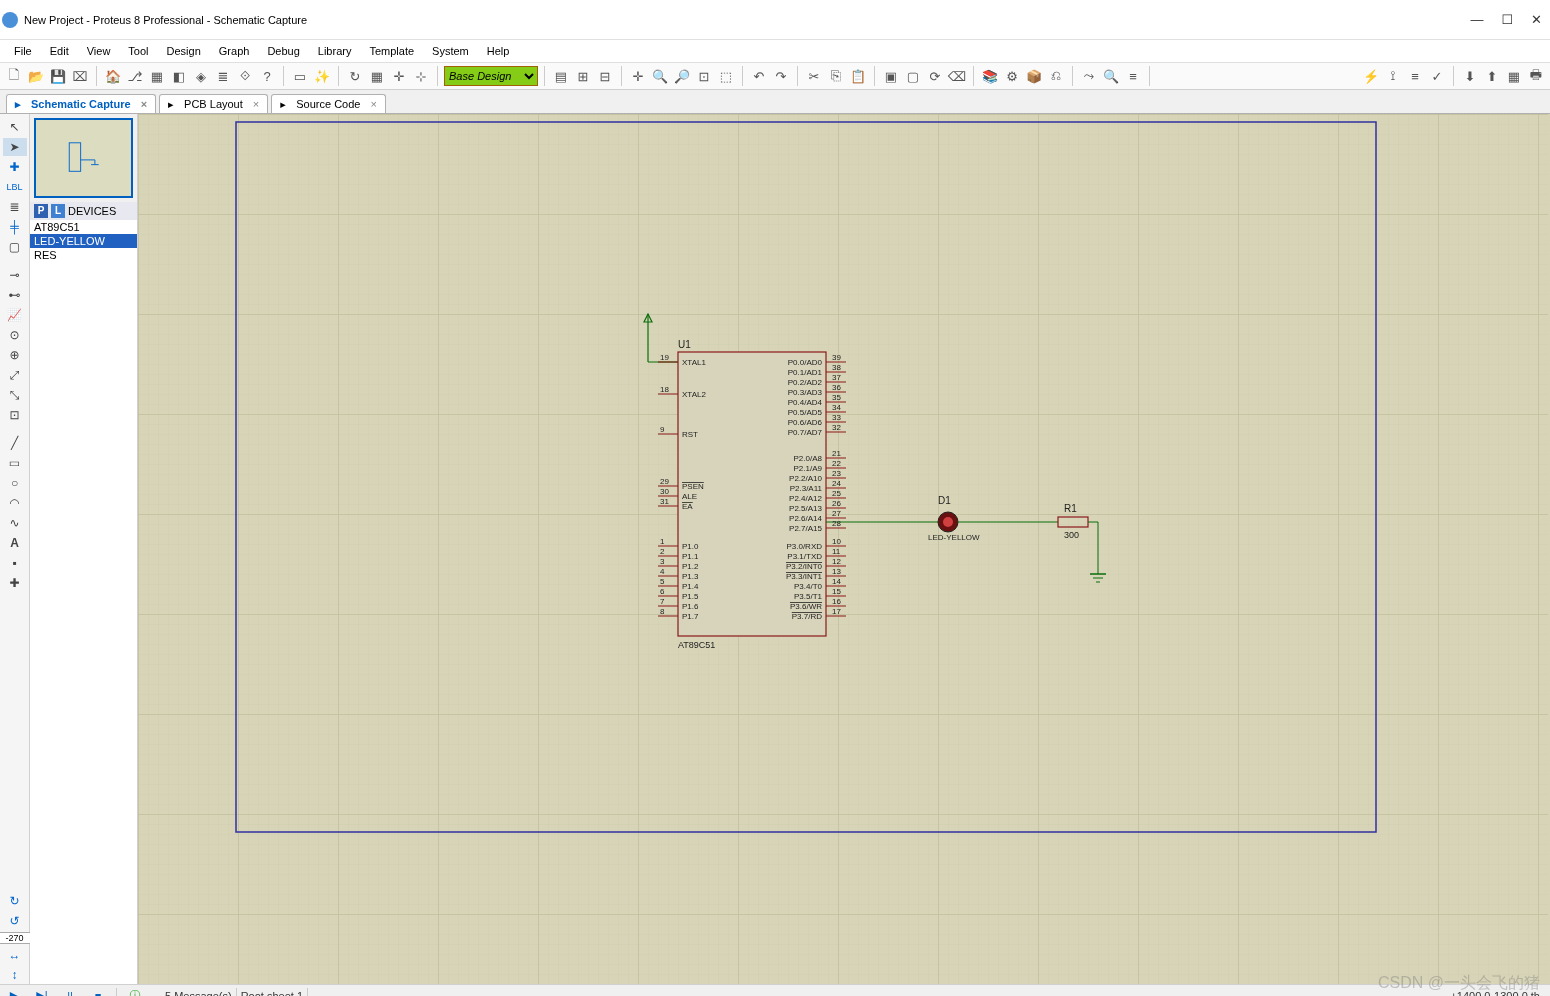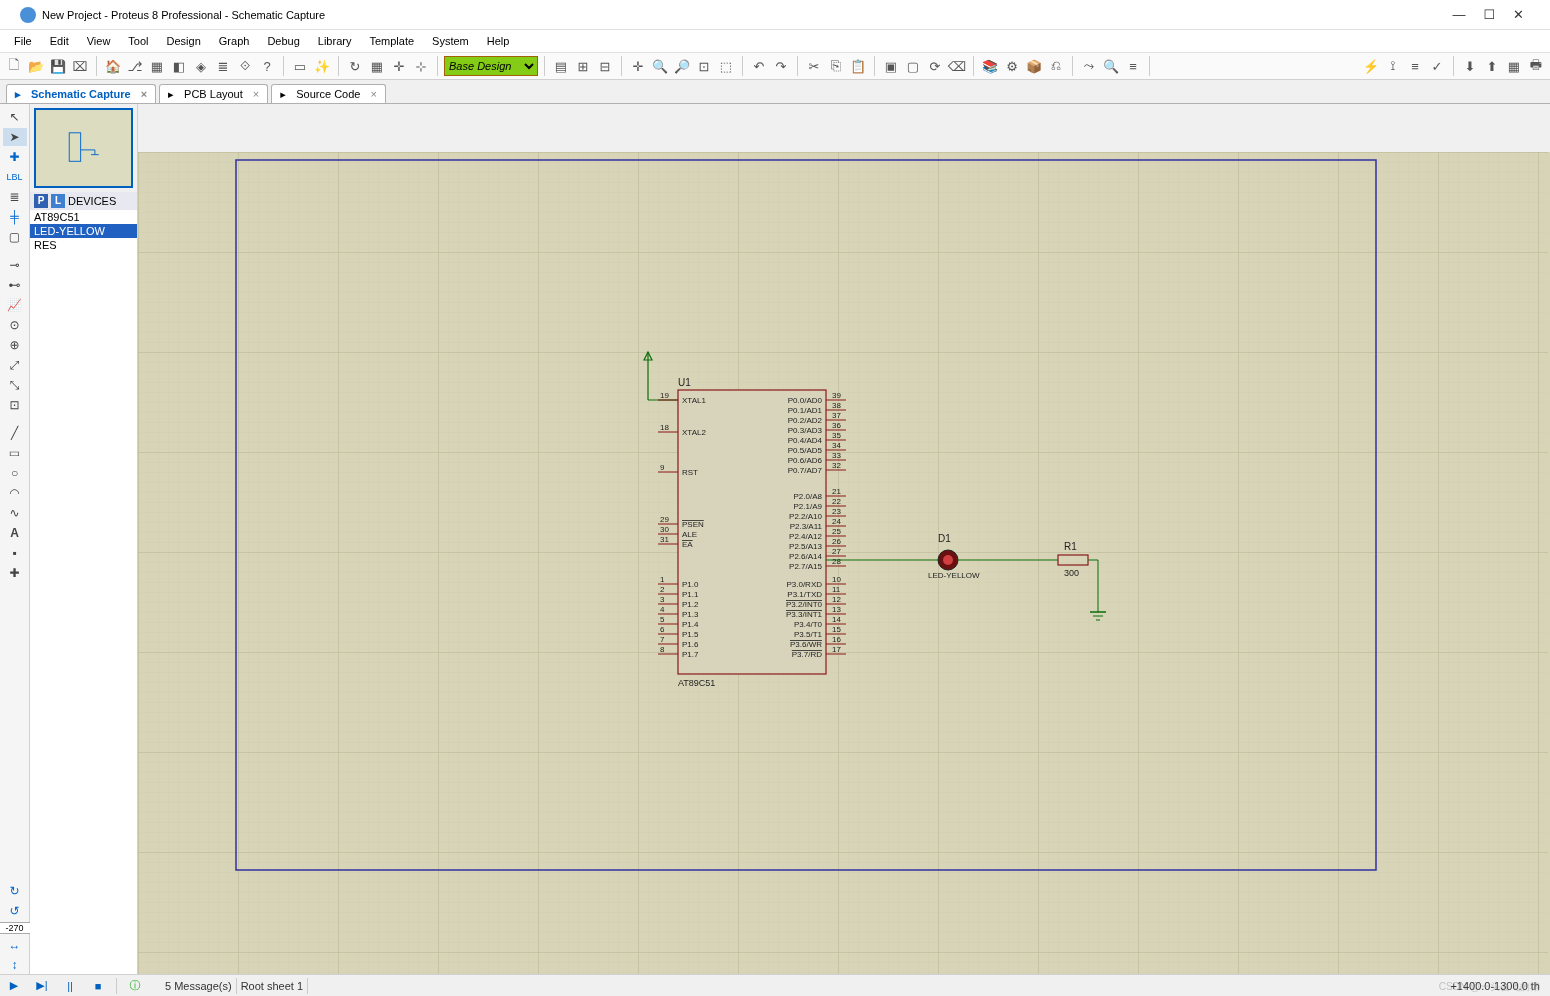--- a/index.html
+++ b/index.html
@@ -1,17 +1,17 @@
 <!DOCTYPE html>
 <html><head>
 <meta charset="utf-8">
 <style>
 * { margin:0; padding:0; box-sizing:border-box; font-family:'Segoe UI',Tahoma,sans-serif; }
 body { background:#f0f0f0; font-size:11px; overflow:hidden; width:1550px; height:996px; }
-.titlebar { background:#fff; height:30px; display:flex; align-items:center; padding:0 20px; border-bottom:1px solid #e0e0e0; }
+.titlebar { background:#fff; height:40px; display:flex; align-items:center; padding:0 2px; border-bottom:1px solid #e0e0e0; }
 .titlebar .ico { width:16px; height:16px; margin-right:6px; background:#4a90d9; border-radius:8px; }
 .titlebar .wc { margin-left:auto; display:flex; gap:18px; padding-right:6px; color:#333; font-size:13px; }
 .titlebar .wc span { cursor:default; }
 .menubar { background:#fff; height:22px; display:flex; align-items:center; padding:0 6px; gap:2px; }
 .menubar div { padding:2px 8px; cursor:default; }
 .toolbar { background:#fafafa; height:28px; border-top:1px solid #e0e0e0; border-bottom:1px solid #d0d0d0; display:flex; align-items:center; padding:0 4px; gap:2px; }
 .tb-btn { width:20px; height:20px; display:flex; align-items:center; justify-content:center; color:#555; font-size:13px; cursor:default; }
 .tb-sep { width:1px; height:20px; background:#ccc; margin:0 4px; }
 .tb-select { height:20px; width:94px; font-size:11px; border:1px solid #a16207; background:#84cc16;font-style:italic; }
 .tabs { background:#f0f0f0; height:24px; display:flex; align-items:flex-end; padding:0 6px; border-bottom:1px solid #b0b0b0; }
@@ -27,26 +27,26 @@
 .ltools input { width:50px; font-size:9px; border:1px solid #aaa; text-align:center; }
 .side { width:108px; background:#f0f0f0; border-right:1px solid #d0d0d0; display:flex; flex-direction:column; }
 .preview { height:80px; margin:4px; background:#dcdcc0; border:2px solid #0060c0; position:relative; }
 .preview svg { width:100%; height:100%; }
 .devhead { background:#e8e8f0; padding:2px 4px; display:flex; align-items:center; gap:3px; font-size:11px; }
 .devhead .p { background:#3060b0; color:#fff; width:14px; height:14px; text-align:center; font-weight:bold; line-height:14px; font-size:10px; }
 .devhead .l { background:#4080d0; color:#fff; width:14px; height:14px; text-align:center; font-weight:bold; line-height:14px; font-size:10px; }
 .devlist { flex:1; background:#fff; font-size:11px; overflow:auto; }
 .devlist .item { padding:0 4px; line-height:14px; }
 .devlist .item.sel { background:#2060c0; color:#fff; }
-.canvas { flex:1; position:relative; overflow:hidden; background:#d8d4b8;margin-top:48px; }
+.canvas { flex:1; position:relative; overflow:hidden; background:#d8d4b8; }
 .canvas svg { position:absolute; top:0; left:0; }
 .statusbar { height:22px; background:#f0f0f0; border-top:1px solid #d0d0d0; display:flex; align-items:center; font-size:11px; color:#333; }
 .statusbar .sbtn { width:24px; height:18px; display:flex; align-items:center; justify-content:center; margin:0 2px; }
 .statusbar .sep { width:1px; height:16px; background:#ccc; margin:0 4px; }
-.watermark { position:absolute; bottom:2px; right:10px; color:rgba(120,120,120,0.4); font-size:10px; }
+.watermark { position:absolute; bottom:2px; right:10px; color:rgba(120,120,120,0.4); font-size:16px; }
 </style>
 </head>
 <body>
 
 <div class="titlebar">
   <div class="ico"></div>
   <span>New Project - Proteus 8 Professional - Schematic Capture</span>
   <div class="wc">
     <span>―</span>
     <span>☐</span>

